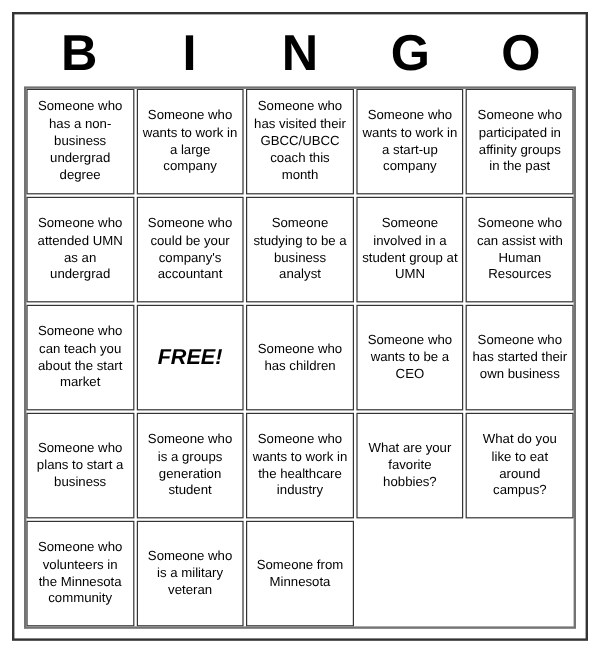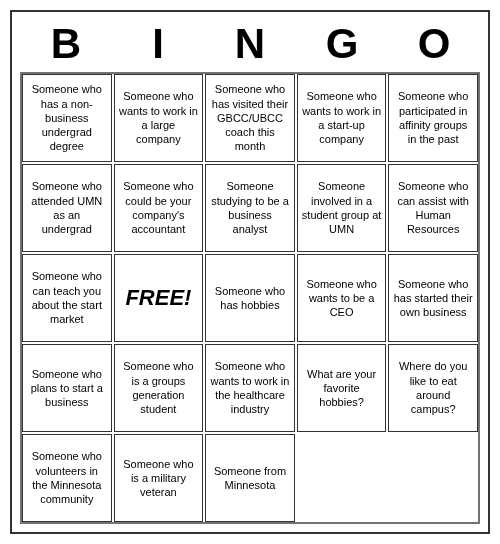--- a/index.html
+++ b/index.html
@@ -44,21 +44,21 @@
       justify-content: center;
       text-align: center;
       padding: 4px;
       font-size: 11px;
       line-height: 1.3;
       color: #000;
       background: #fff;
       cursor: pointer;
     }
     .bingo-cell.free {
-      font-size: 22px;
+      font-size: 18px;
       font-weight: bold;
       font-style: italic;
     }
   </style>
 </head>
 <body>
 
 <div class="bingo-card">
   <div class="bingo-header">
   <div class="bingo-letter">B</div>
@@ -73,25 +73,25 @@
       <div class="bingo-cell">Someone who has visited their GBCC/UBCC coach this month</div>
       <div class="bingo-cell">Someone who wants to work in a start-up company</div>
       <div class="bingo-cell">Someone who participated in affinity groups in the past</div>
       <div class="bingo-cell">Someone who attended UMN as an undergrad</div>
       <div class="bingo-cell">Someone who could be your company's accountant</div>
       <div class="bingo-cell">Someone studying to be a business analyst</div>
       <div class="bingo-cell">Someone involved in a student group at UMN</div>
       <div class="bingo-cell">Someone who can assist with Human Resources</div>
       <div class="bingo-cell">Someone who can teach you about the start market</div>
       <div class="bingo-cell free">FREE!</div>
-      <div class="bingo-cell">Someone who has hobbies</div>
+      <div class="bingo-cell">Someone who has children</div>
       <div class="bingo-cell">Someone who wants to be a CEO</div>
       <div class="bingo-cell">Someone who has started their own business</div>
       <div class="bingo-cell">Someone who plans to start a business</div>
       <div class="bingo-cell">Someone who is a groups generation student</div>
       <div class="bingo-cell">Someone who wants to work in the healthcare industry</div>
       <div class="bingo-cell">What are your favorite hobbies?</div>
-      <div class="bingo-cell">Where do you like to eat around campus?</div>
+      <div class="bingo-cell">What do you like to eat around campus?</div>
       <div class="bingo-cell">Someone who volunteers in the Minnesota community</div>
       <div class="bingo-cell">Someone who is a military veteran</div>
       <div class="bingo-cell">Someone from Minnesota</div>
     </div>
 </div>
 
 </body></html>

